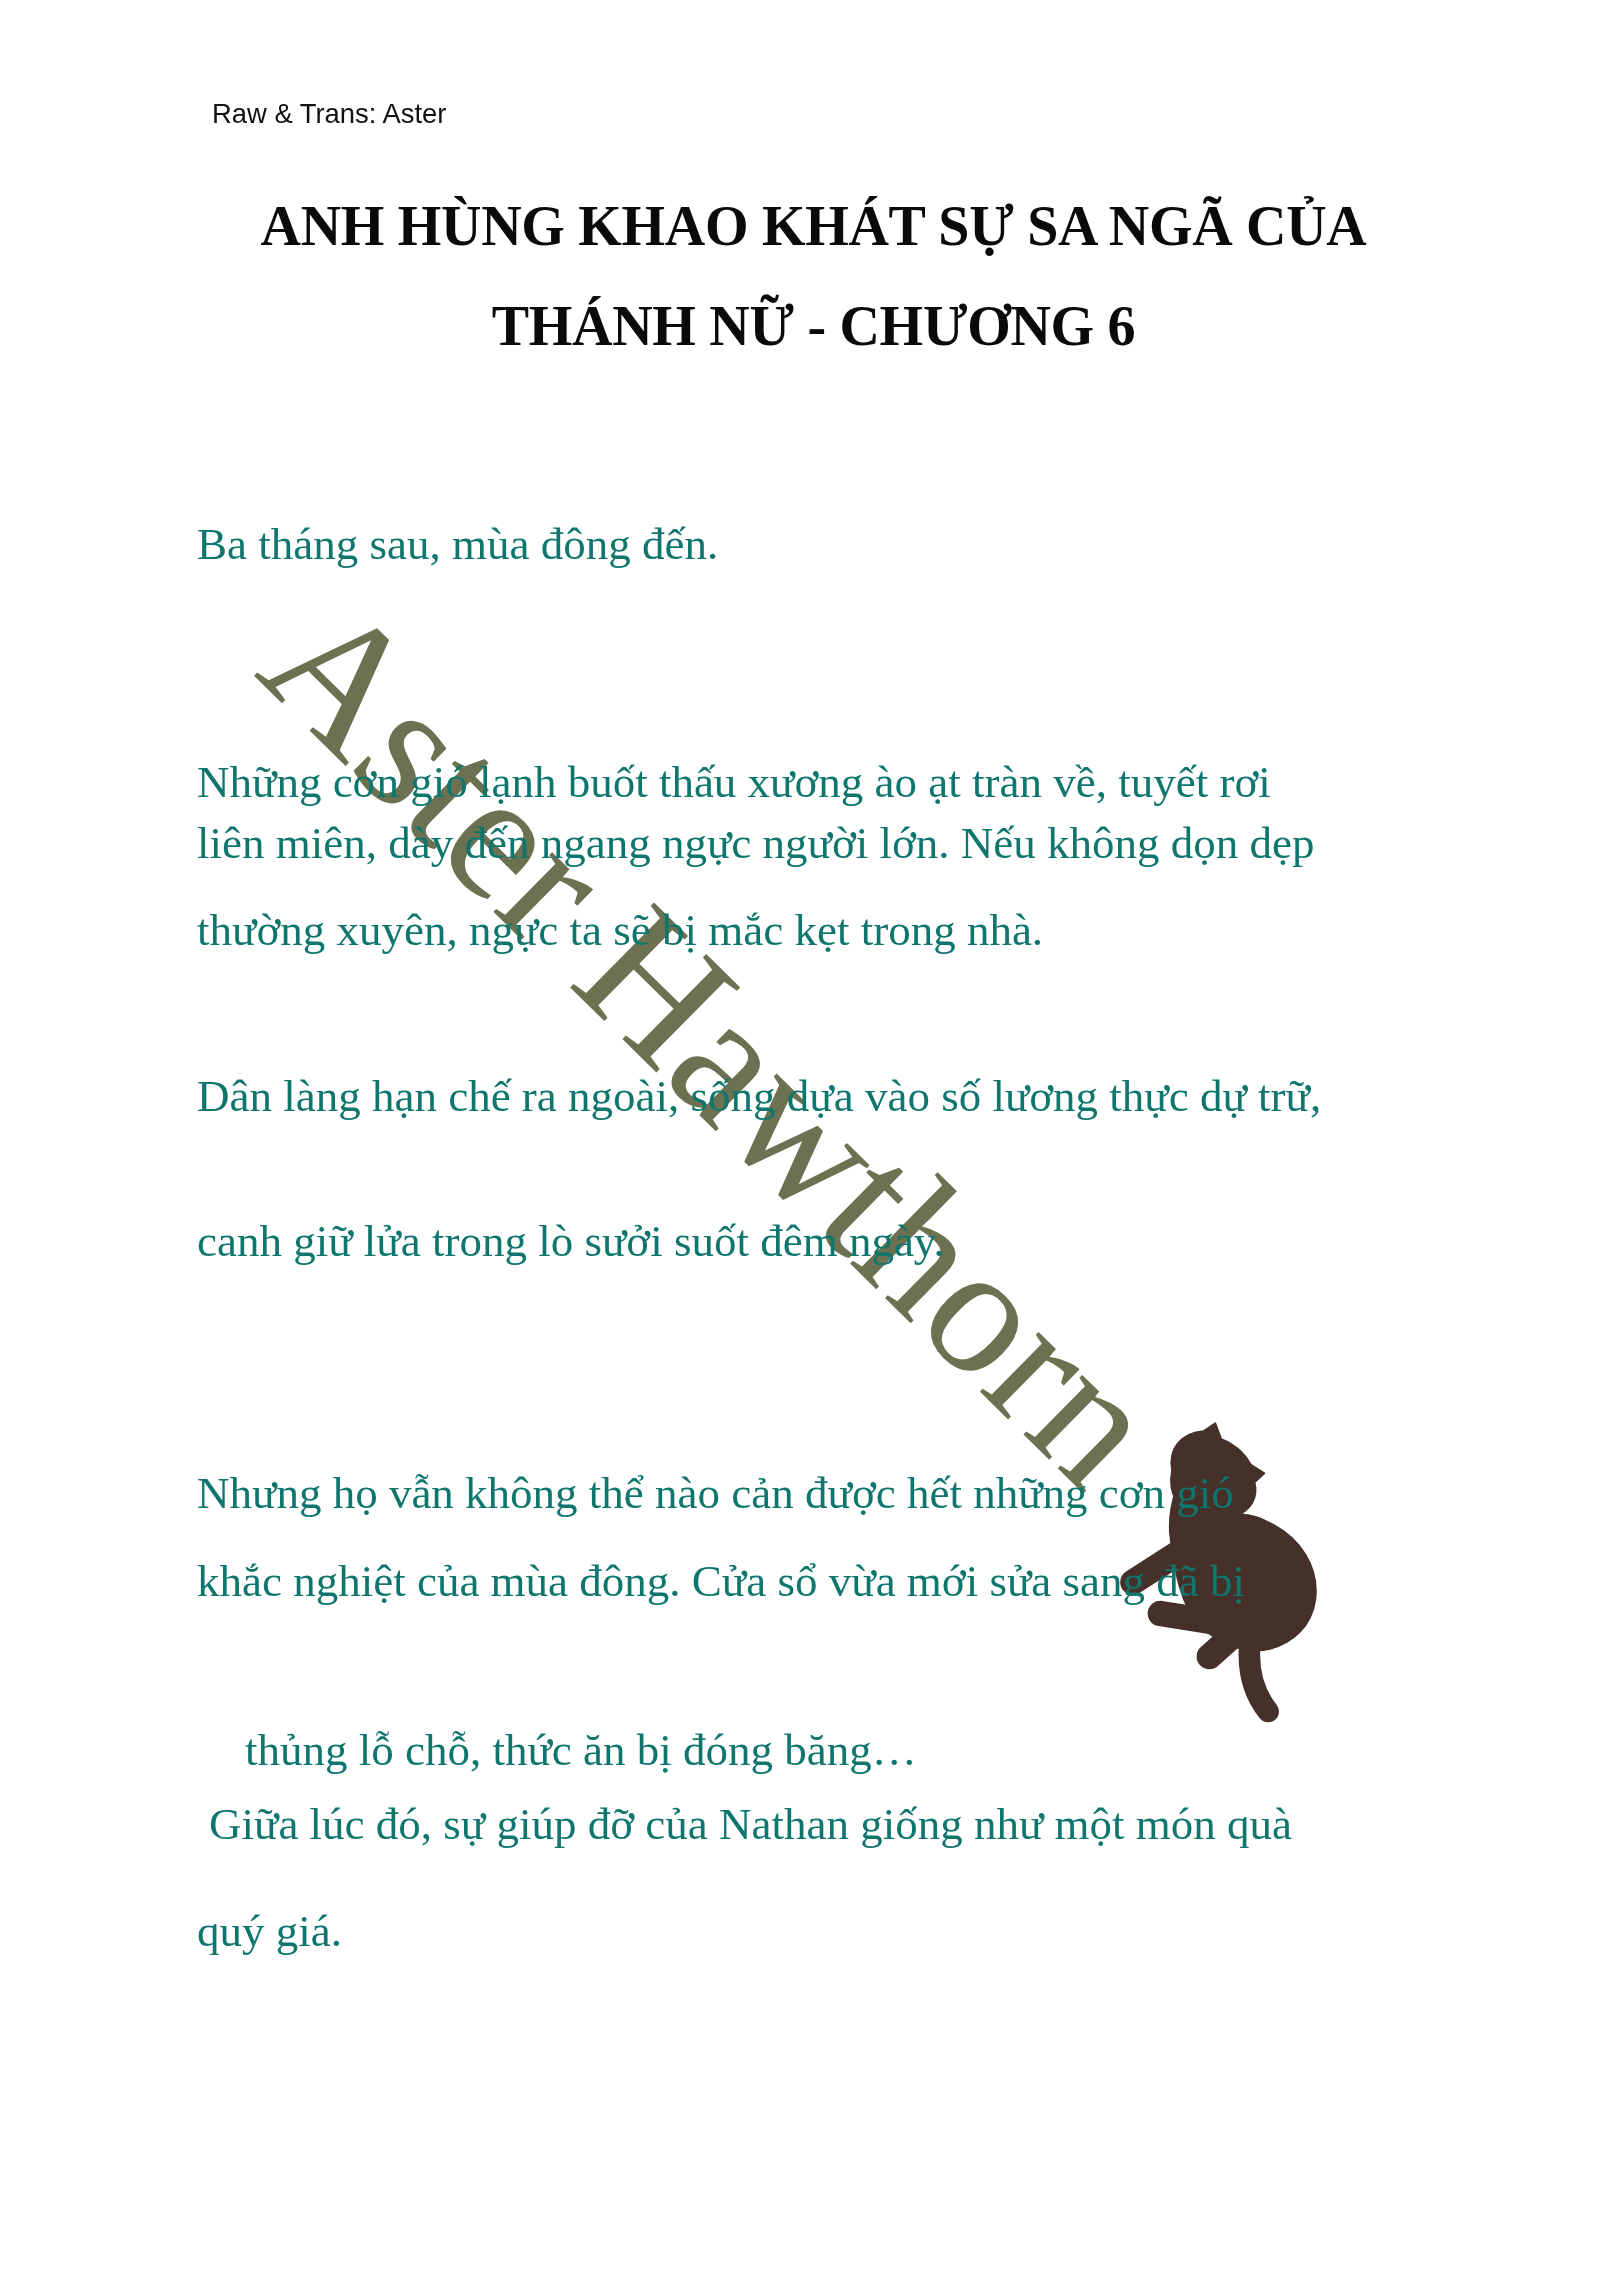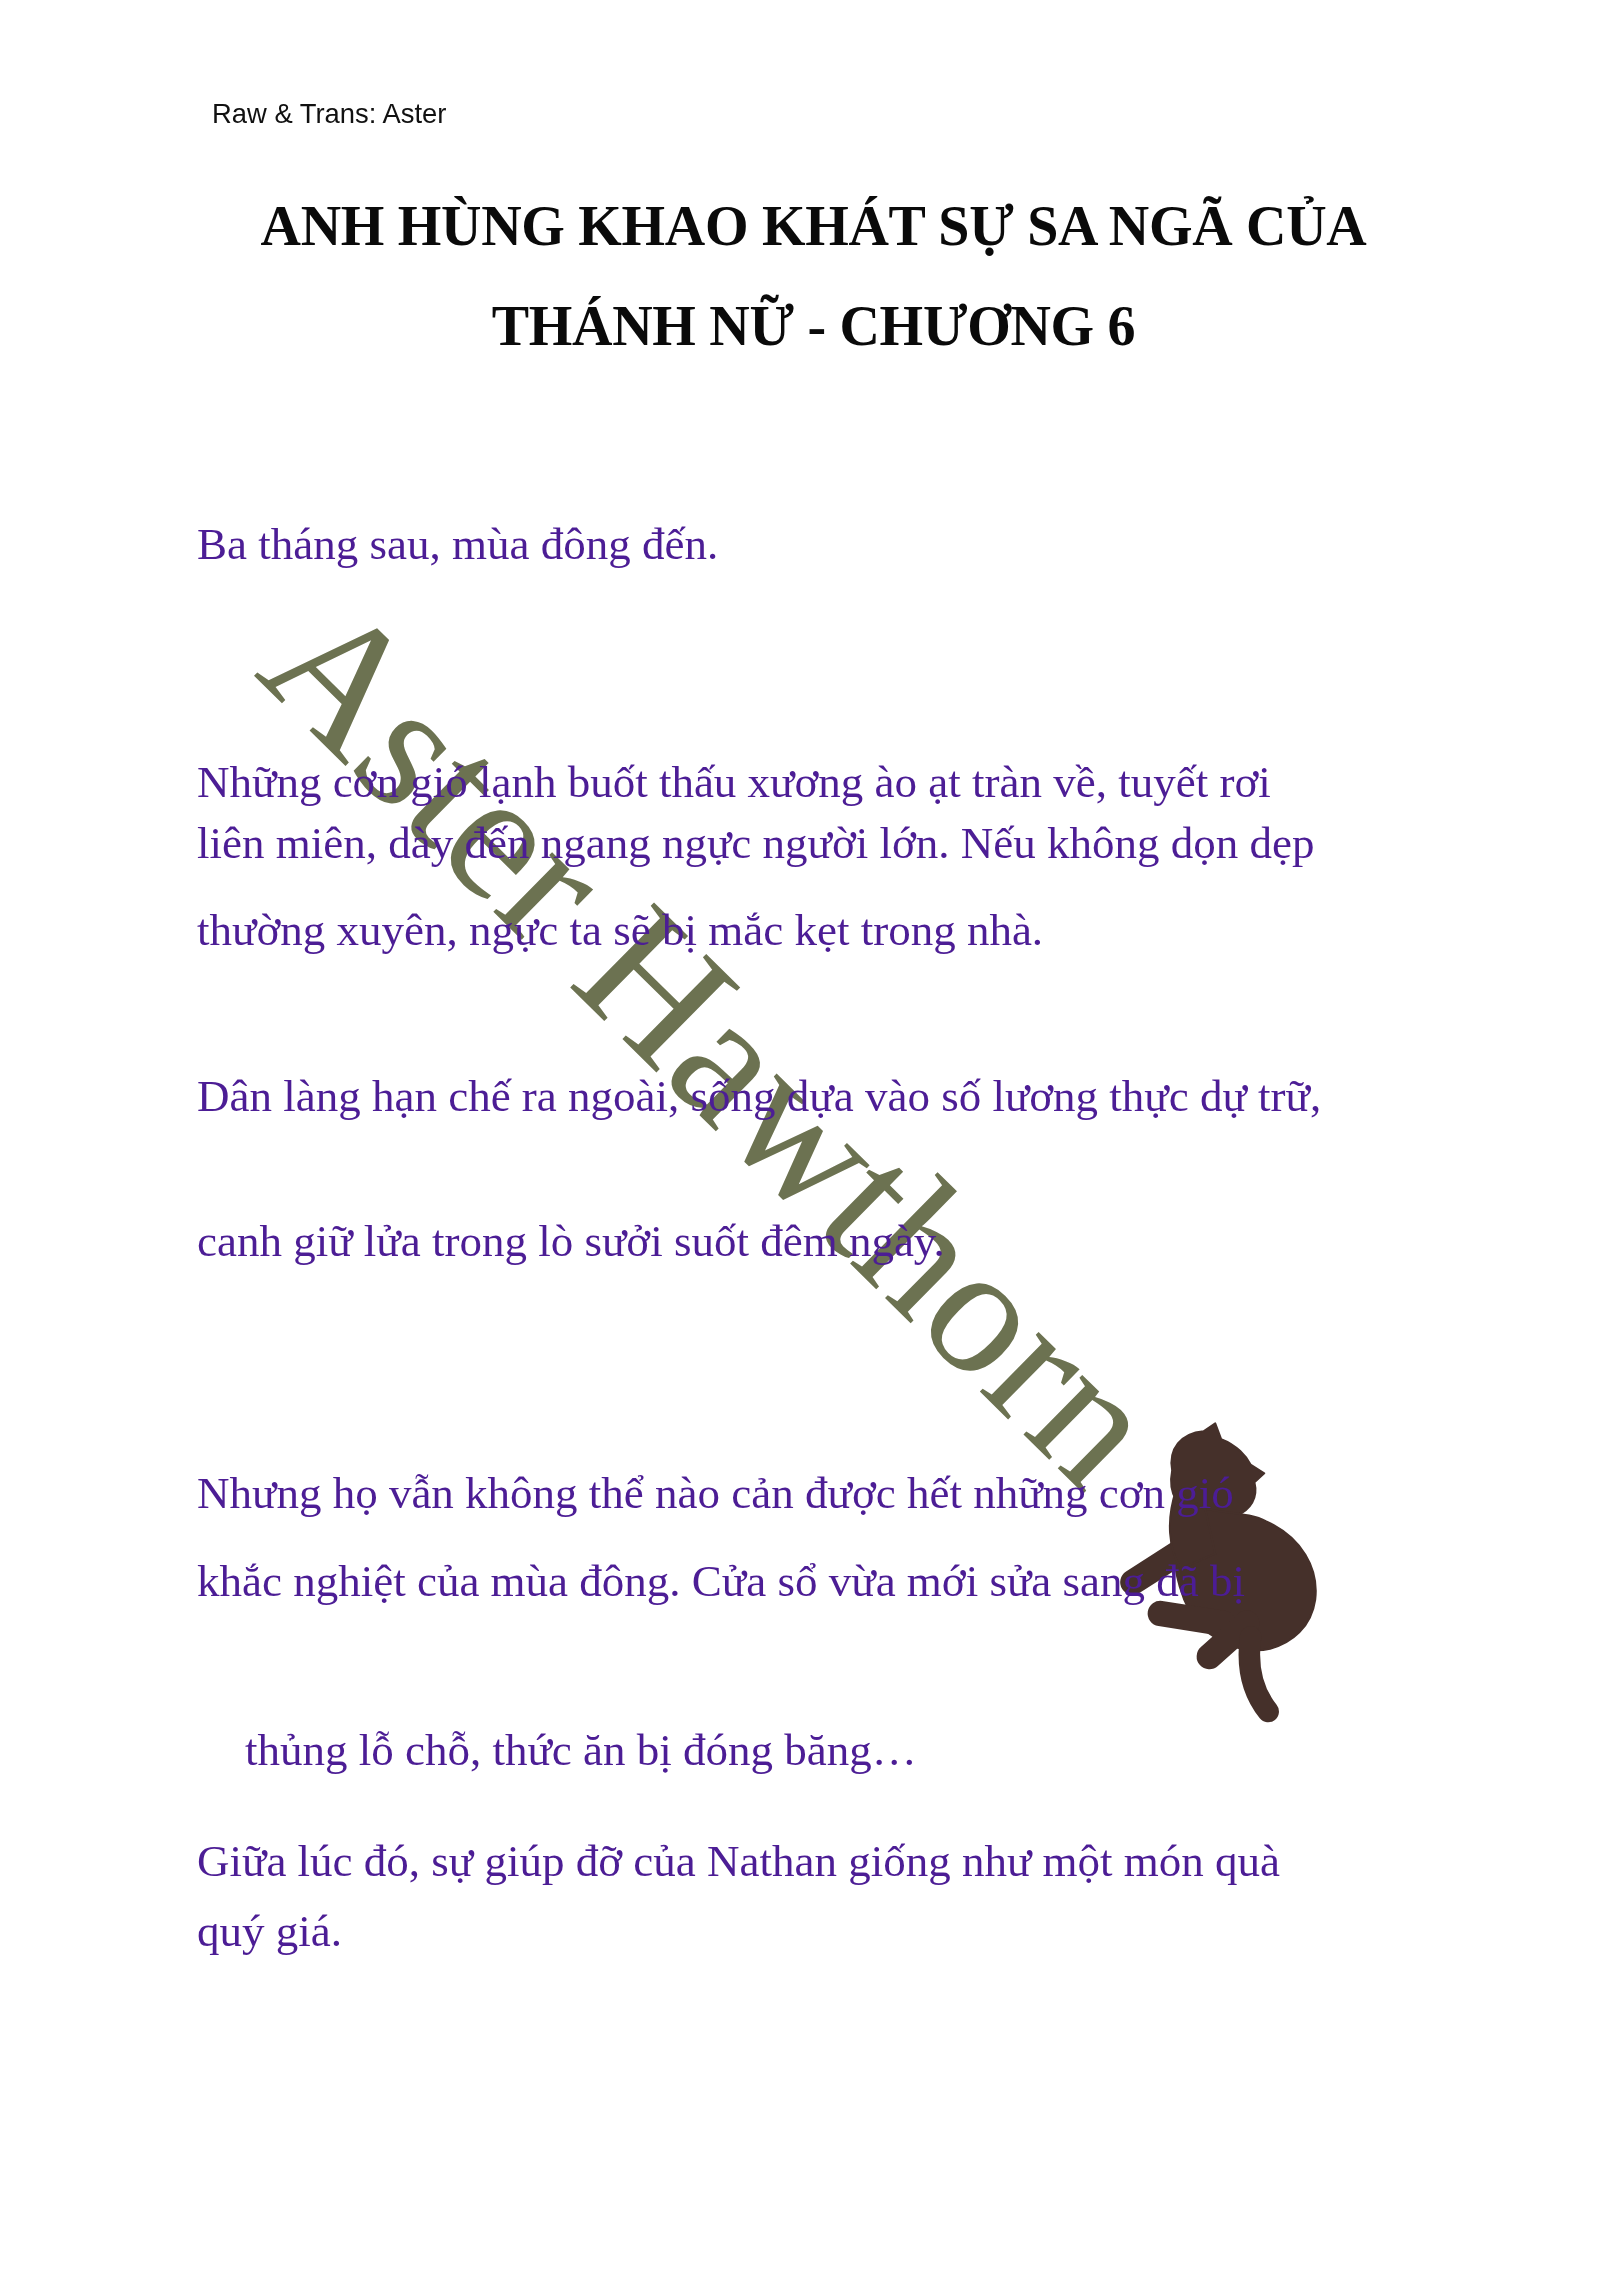--- a/index.html
+++ b/index.html
@@ -36,21 +36,21 @@
       color: #0a0a0a;
       white-space: nowrap;
       letter-spacing: -0.3px;
     }
     .body-line {
       position: absolute;
       left: 197px;
       font-family: "Liberation Serif", serif;
       font-size: 45px;
       line-height: 53px;
-      color: #4c1d95;
+      color: #0f766e;
       white-space: nowrap;
       z-index: 3;
     }
     #watermark-layer {
       position: absolute;
       left: 0;
       top: 0;
       width: 1621px;
       height: 2293px;
       z-index: 1;
@@ -126,18 +126,18 @@
     <div class="body-line" style="top:817px;">liên miên, dày đến ngang ngực người lớn. Nếu không dọn dẹp</div>
     <div class="body-line" style="top:904px;">thường xuyên, ngực ta sẽ bị mắc kẹt trong nhà.</div>
 
     <div class="body-line" style="top:1070px;">Dân làng hạn chế ra ngoài, sống dựa vào số lương thực dự trữ,</div>
     <div class="body-line" style="top:1215px;">canh giữ lửa trong lò sưởi suốt đêm ngày.</div>
 
     <div class="body-line" style="top:1467px;">Nhưng họ vẫn không thể nào cản được hết những cơn gió</div>
     <div class="body-line" style="top:1555px;">khắc nghiệt của mùa đông. Cửa sổ vừa mới sửa sang đã bị</div>
     <div class="body-line" style="top:1724px;margin-left:48px;">thủng lỗ chỗ, thức ăn bị đóng băng…</div>
 
-    <div class="body-line" style="top:1835px;">Giữa lúc đó, sự giúp đỡ của Nathan giống như một món quà</div>
+    <div class="body-line" style="top:1798px;margin-left:12px;">Giữa lúc đó, sự giúp đỡ của Nathan giống như một món quà</div>
     <div class="body-line" style="top:1905px;">quý giá.</div>
   </div>
 
 </div>
 
 
 </body></html>

